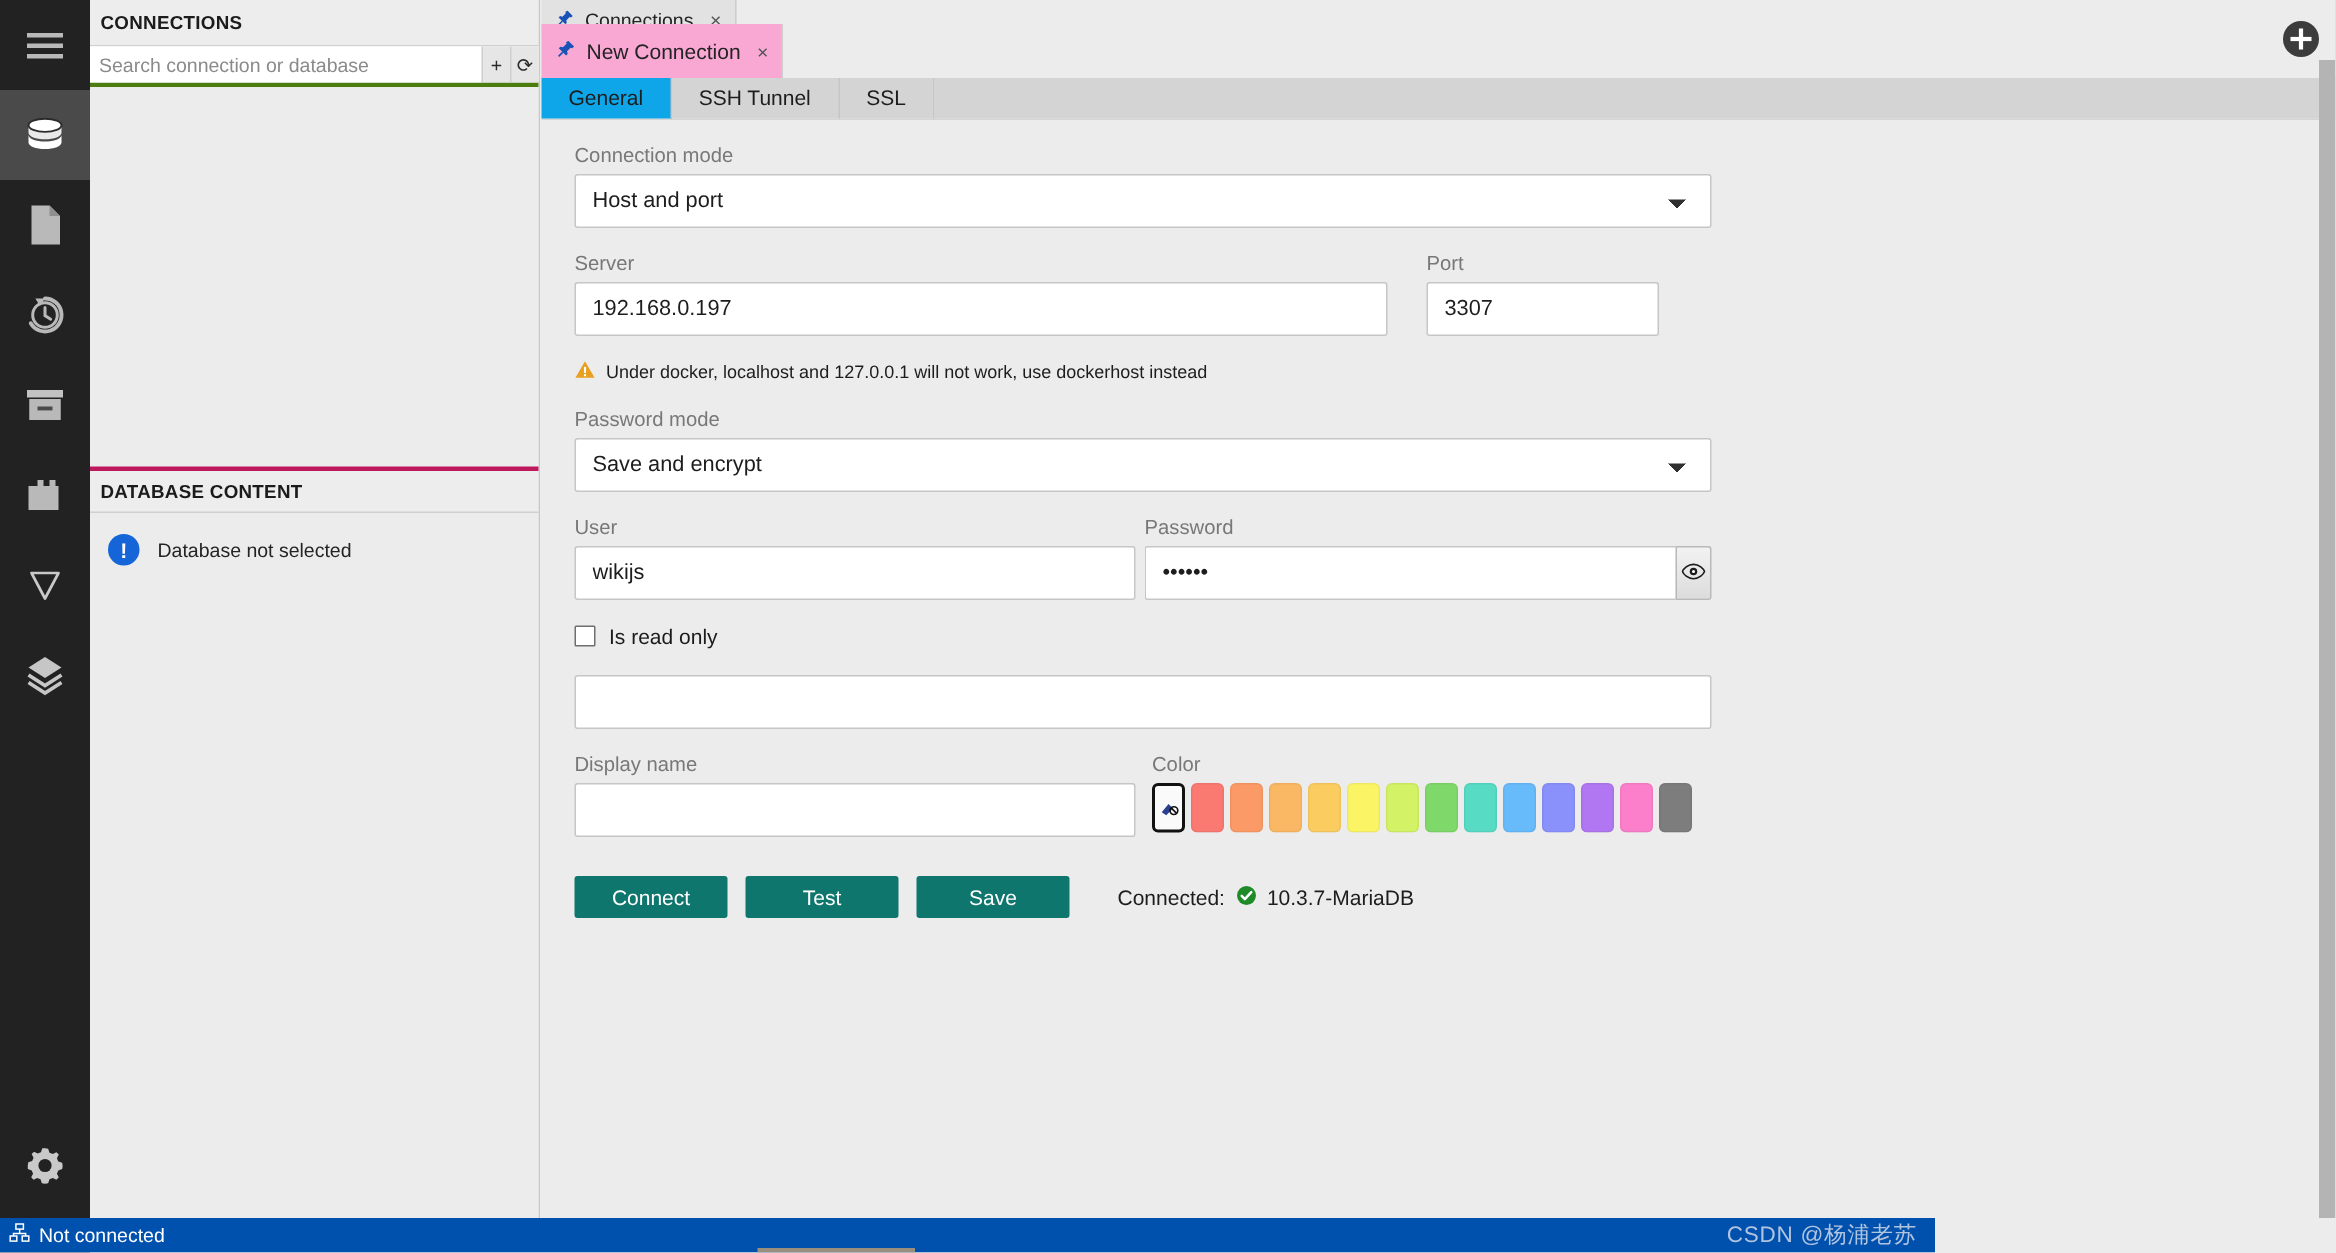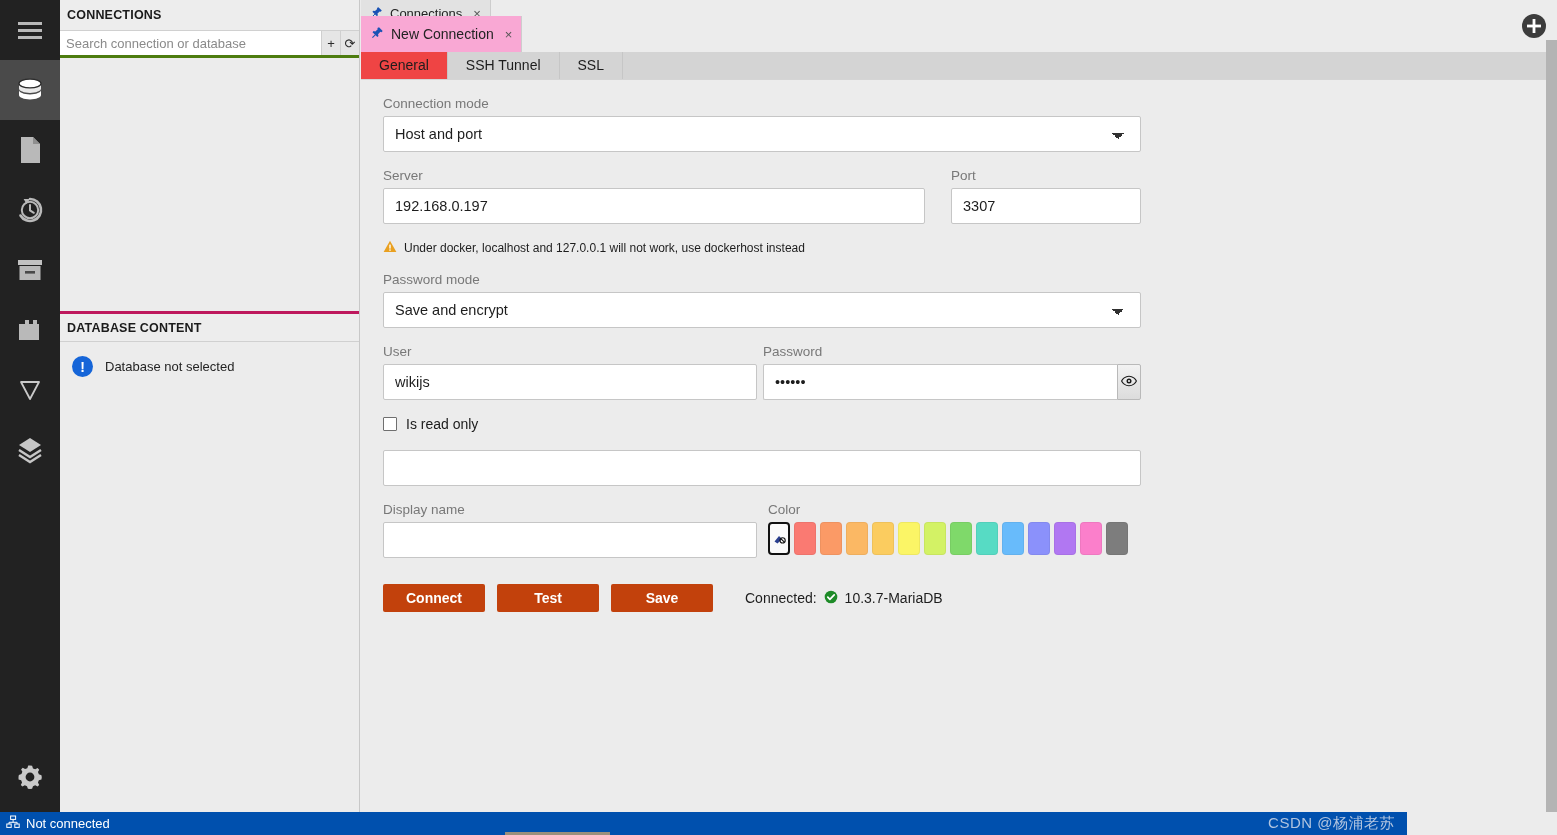--- a/index.html
+++ b/index.html
@@ -147,21 +147,21 @@
   .subtab {
     height: 28px;
     padding: 0 18px;
     display: flex; align-items: center;
     font-size: 14px;
     color: #1d1d1d;
     background: #d4d4d4;
     border-right: 1px solid #c6c6c6;
     cursor: pointer;
   }
-  .subtab.active { background: #ef4444; color: #1d1d1d; }
+  .subtab.active { background: #0ea5e9; color: #1d1d1d; }
   .subtab-filler { flex: 1 1 auto; height: 28px; background: #d4d4d4; }
 
   
   #form {
     padding: 16px 0 0 22px;
     position: relative;
     height: 732px;
     background: #ececec;
   }
   .fld-label {
@@ -188,21 +188,21 @@
       linear-gradient(45deg, transparent 50%, #303030 50%),
       linear-gradient(135deg, #303030 50%, transparent 50%);
     background-position: calc(100% - 22px) 16px, calc(100% - 16px) 16px;
     background-size: 6px 6px, 6px 6px;
     background-repeat: no-repeat;
   }
   .row2 { display: flex; gap: 6px; }
   .col-server { width: 562px; }
   .col-server .ctl { width: 542px; }
   .col-port { width: 190px; }
-  .col-port .ctl { width: 190px; }
+  .col-port .ctl { width: 155px; }
   .warn-row {
     display: flex; align-items: center; gap: 7px;
     font-size: 12px;
     color: #1d1d1d;
     margin: 0 0 16px 0;
   }
   .warn-tri { display:block; }
   .col-user { width: 374px; }
   .col-user .ctl { width: 374px; }
   .col-pass { width: 378px; }
@@ -244,27 +244,27 @@
     background: #fafafa;
     border: 2px solid #111;
     display: flex; align-items: center; justify-content: center;
   }
   .btn-row {
     display: flex; align-items: center; gap: 12px;
     margin-top: 26px;
   }
   .btn {
     width: 102px; height: 28px;
-    background: #c2410c;
+    background: #0f766e;
     color: #fff;
     border: none;
     border-radius: 2px;
     font-family: "Liberation Sans", sans-serif;
     font-size: 14px;
-    font-weight: bold;
+    font-weight: normal;
     cursor: pointer;
   }
   .conn-status {
     margin-left: 20px;
     display: flex; align-items: center; gap: 7px;
     font-size: 14px;
     color: #1d1d1d;
   }
   .dot-ok { display:block; }
 
@@ -283,21 +283,21 @@
   }
   #right-gutter-top {
     position: absolute; right: 0; top: 0;
     width: 11px; height: 40px;
     background: #ececec;
   }
 
   
   #statusbar {
     position: absolute; left: 0; bottom: 0;
-    width: 1407px; height: 23px;
+    width: 1290px; height: 23px;
     background: #0050ae;
     color: #fff;
     display: flex; align-items: center;
     font-size: 13px;
   }
   .sb-item { display: flex; align-items: center; gap: 6px; padding-left: 6px; }
   #watermark {
     position: absolute; right: 12px; bottom: 2px;
     font-size: 15px;
     color: #cfd8e8;

